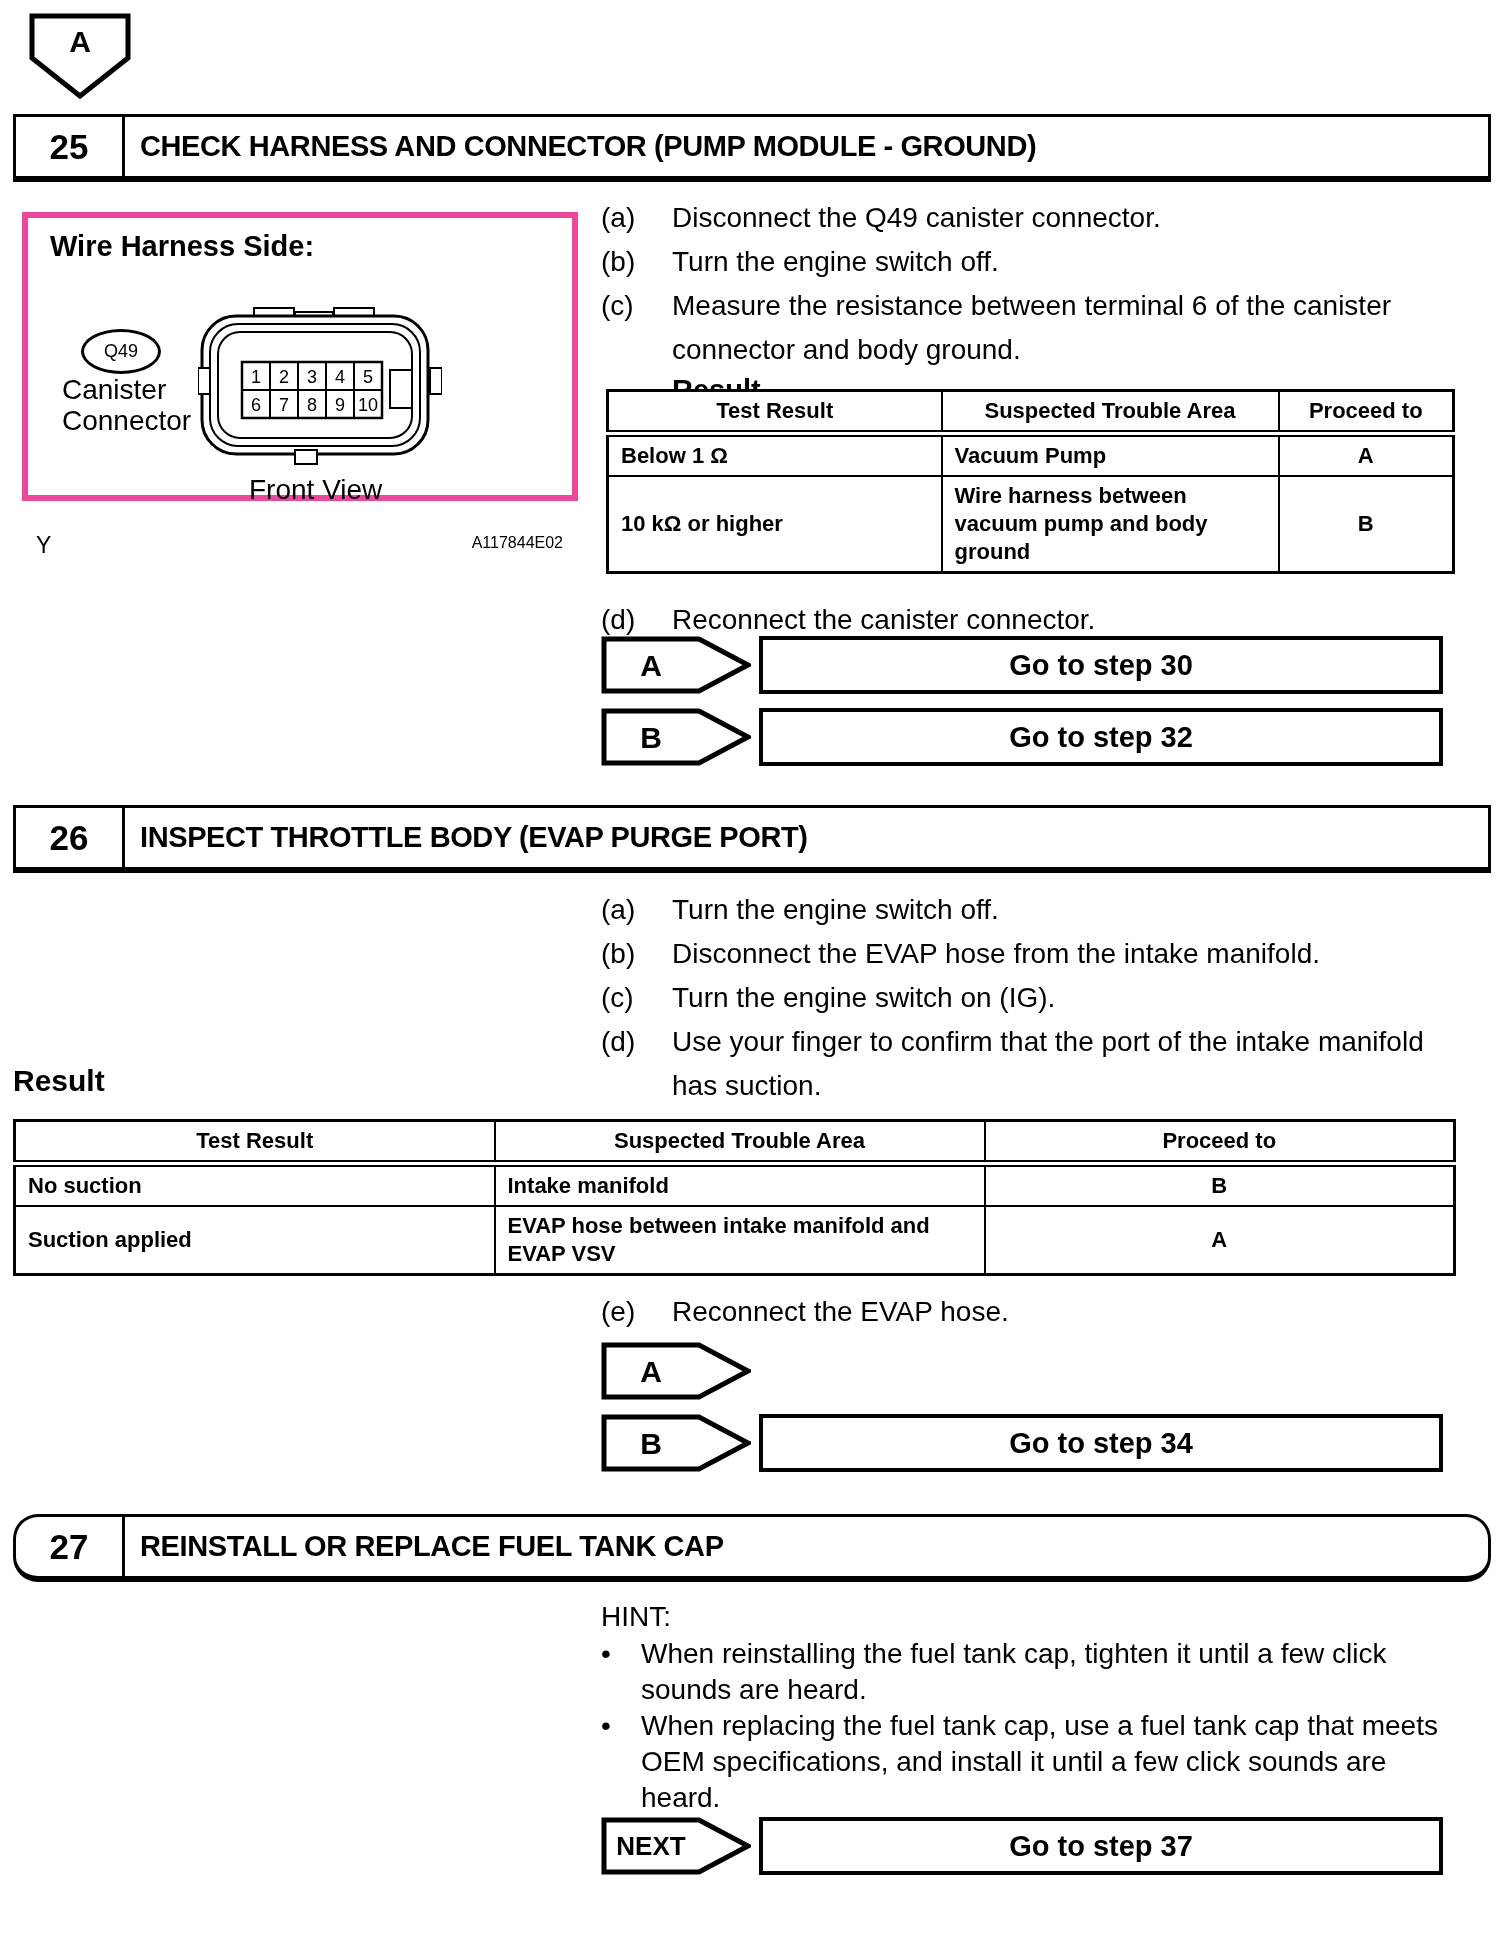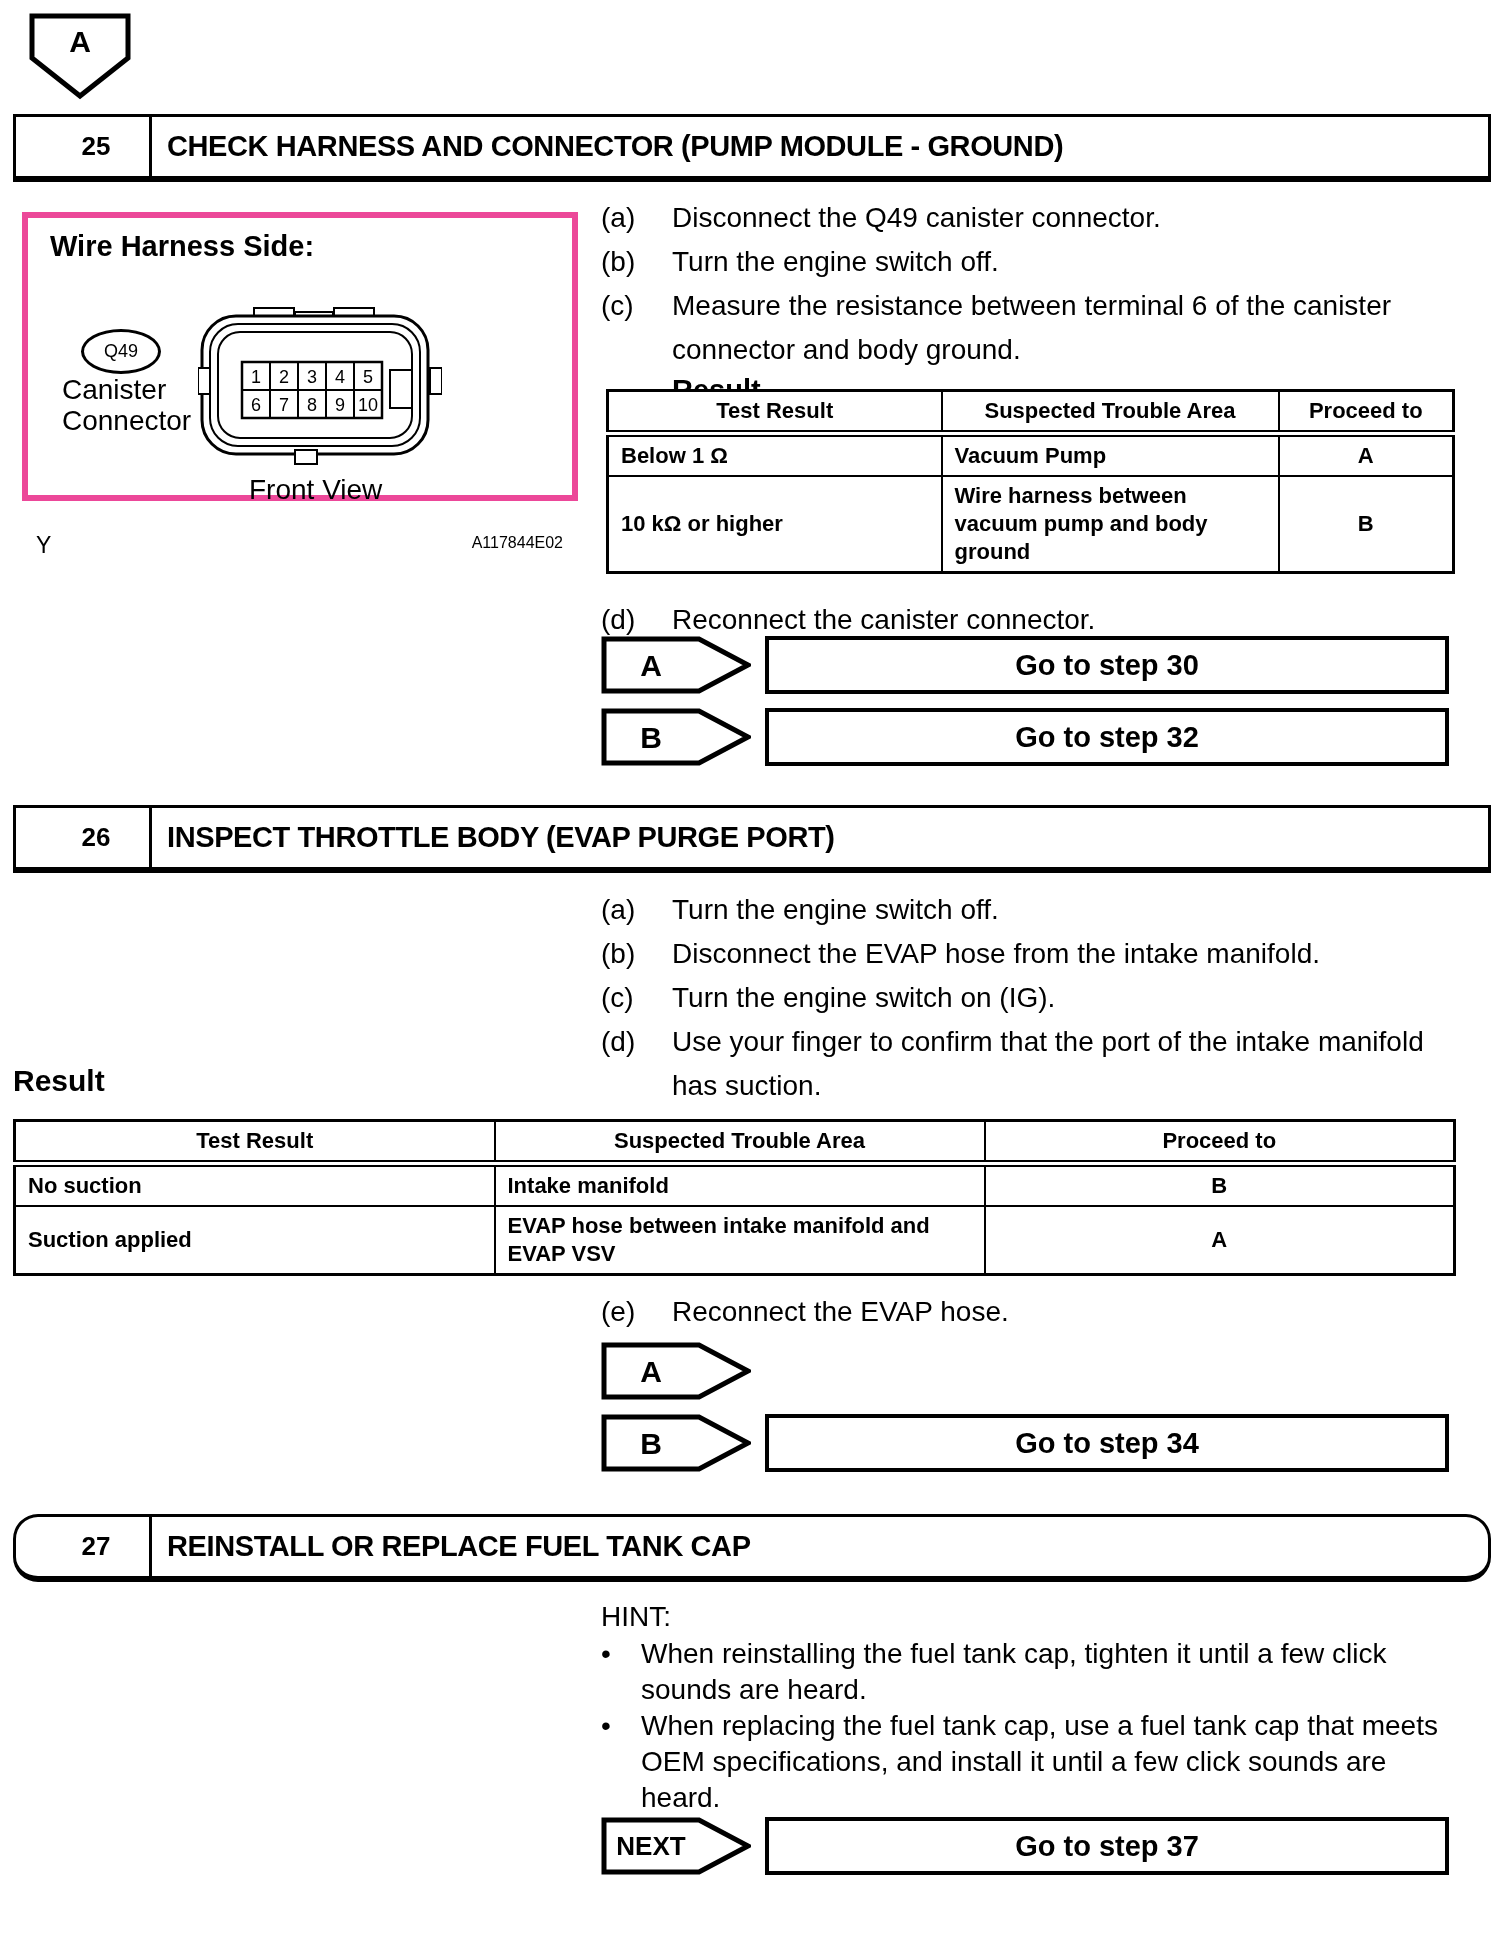--- a/index.html
+++ b/index.html
@@ -18,21 +18,21 @@
   
   .step-bar {
     left:13px; width:1478px; height:68px;
     border:3px solid #000; border-bottom-width:6px;
     display:flex; align-items:stretch; background:#fff;
   }
   #bar25 { top:114px; } #bar26 { top:805px; } #bar27 { top:1514px;border-radius:25px; }
   .step-bar .num {
     width:109px; border-right:3px solid #000;
     display:flex; align-items:center; justify-content:center;
-    font-weight:bold; font-size:26px;margin-left:27px;
+    font-weight:bold; font-size:35px;
   }
   .step-bar .bar-title {
     flex:1; display:flex; align-items:center; padding-left:15px;
     font-weight:bold; font-size:29px; letter-spacing:-0.4px; white-space:nowrap;
   }
 
   
   #figbox { left:22px; top:212px; width:556px; height:289px; border:6px solid #ec4899; }
   .fig-title { position:absolute; left:22px; top:12px; font-weight:bold; font-size:29px; }
   .q49-oval {
@@ -75,21 +75,21 @@
   #table26 col.c1 { width:480px; } #table26 col.c2 { width:490px; } #table26 col.c3 { width:470px; }
   #table26 td { height:39px; }
   #result26-label { left:13px; top:1064px; font-weight:bold; font-size:30px; }
 
   
   .branch-row { left:601px; display:flex; align-items:stretch; height:58px; }
   #branch25a { top:636px; } #branch25b { top:708px; }
   #branch26a { top:1342px; } #branch26b { top:1414px; }
   #branch27next { top:1817px; }
   .branch-row .go-box {
-    margin-left:14px; width:684px; border:4px solid #000;
+    margin-left:8px; width:684px; border:4px solid #000;
     display:flex; align-items:center; justify-content:center;
     font-weight:bold; font-size:29px; background:#fff;
   }
   .arrow-text { font-weight:bold; font-family:"Liberation Sans", sans-serif; }
 
   
   #hint27 { left:601px; top:1598px; width:860px; }
   .hint-label { font-size:28px; line-height:38px; }
   .hint-row { display:flex; align-items:flex-start; }
   .hint-bullet { width:40px; flex:none; font-size:28px; line-height:36px; }

